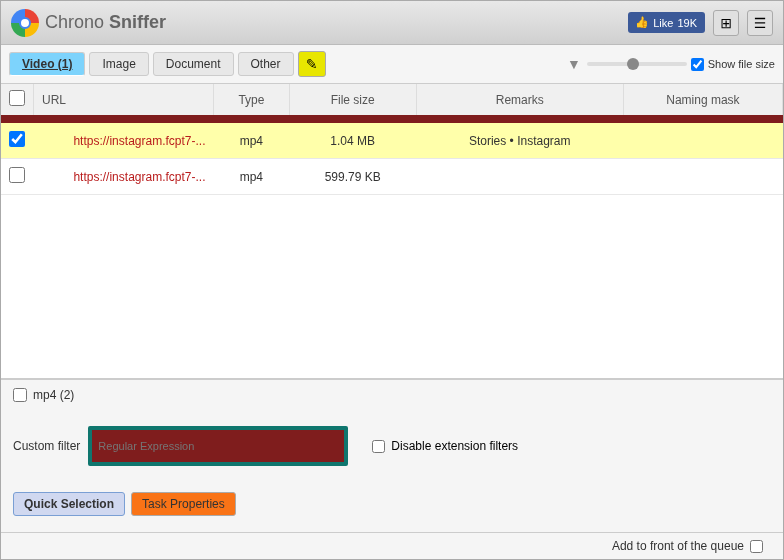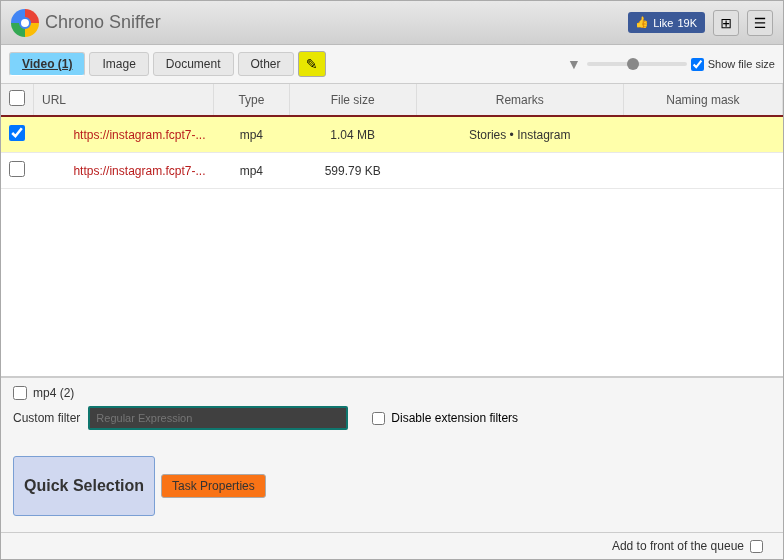--- a/index.html
+++ b/index.html
@@ -164,21 +164,21 @@
       overflow: auto;
       border-bottom: 1px solid #ccc;
     }
     table {
       width: 100%;
       border-collapse: collapse;
       font-size: 12px;
     }
     table thead tr {
       background: #f0f0f0;
-      border-bottom: 2px solid #7f1d1d;
+      border-bottom: 8px solid #7f1d1d;
     }
     table thead th {
       padding: 6px 8px;
       text-align: center;
       color: #555;
       font-weight: normal;
       border-right: 1px solid #ddd;
     }
     table thead th:first-child {
       width: 30px;
@@ -212,21 +212,21 @@
     
     .bottom-panel {
       background: #f5f5f5;
       border-top: 1px solid #ccc;
       padding: 8px 12px;
     }
     .type-filter {
       display: flex;
       align-items: center;
       gap: 6px;
-      margin-bottom: 6px;
+      margin-bottom: 24px;
     }
     .type-checkbox {
       width: 14px;
       height: 14px;
       cursor: pointer;
     }
     .type-label {
       font-size: 12px;
       color: #333;
     }
@@ -237,41 +237,41 @@
       margin-bottom: 26px;
     }
     .custom-filter-label {
       font-size: 12px;
       color: #333;
       white-space: nowrap;
     }
     .custom-filter-input {
       flex: 1;
       max-width: 260px;
-      height: 24px;
-      border: 2px solid #0f766e;
+      height: 40px;
+      border: 4px solid #0f766e;
       border-radius: 2px;
       padding: 2px 6px;
       font-size: 11px;
       color: #999;
-      background: #404040;
+      background: #7f1d1d;
     }
     .quick-sel-row {
       display: flex;
       align-items: center;
       gap: 6px;
       margin-bottom: 8px;
     }
     .quick-sel-btn {
-      padding: 20px 10px;
+      padding: 4px 10px;
       background: #e8e8e8;
       border: 1px solid #aaa;
       border-radius: 3px;
       cursor: pointer;
-      font-size: 16px;
+      font-size: 12px;
       font-weight: bold;
       color: #333;
     }
     .quick-sel-btn.active, .quick-sel-btn:focus {
       background: #d0d8f0;
       border-color: #7a9fd4;
     }
     .task-prop-btn {
       padding: 4px 10px;
       background: #f97316;
@@ -357,21 +357,21 @@
 
 <div class="window">
 
   <div class="title-bar">
     <div class="title-left">
       <div class="chrome-logo">
         <div class="chrome-logo-inner"></div>
       </div>
       <span class="title-text">
         <span>Chrono</span>
-        <span style="font-weight:normal;color:#666;">Sniffer</span>
+        <span style="font-weight:bold;color:#666;">Sniffer</span>
       </span>
     </div>
     <div class="title-right">
       <div class="fb-like">
         <span>👍</span>
         <span>Like</span>
         <span>19K</span>
       </div>
       <div class="icon-btn">
         <span>⊞</span>

